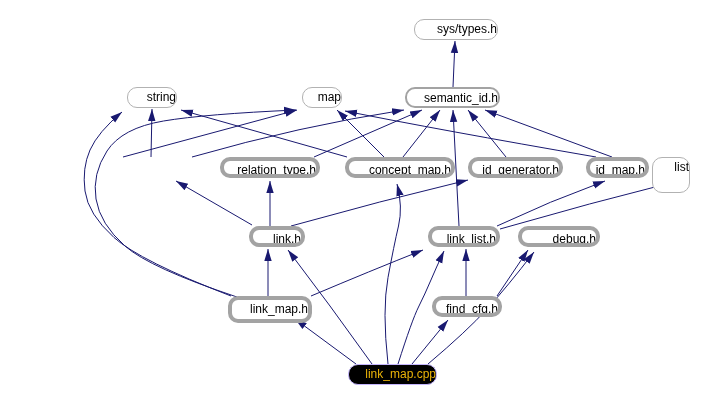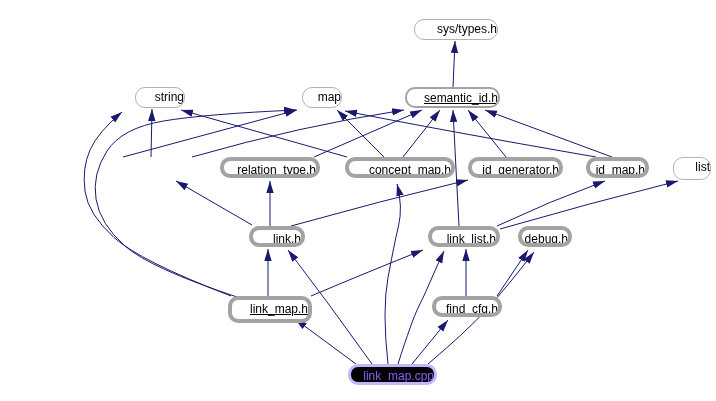--- a/index.html
+++ b/index.html
@@ -2,23 +2,23 @@
 <html><head>
 <meta charset="utf-8">
 <style>
   html,body{margin:0;padding:0;}
   body{font-family:"Liberation Sans", sans-serif;}
   .canvas{position:relative;width:716px;height:401px;background:#ffffff;overflow:hidden;}
   .canvas svg{position:absolute;left:0;top:0;z-index:1;}
   .node{position:absolute;z-index:2;box-sizing:border-box;background:#ffffff;
         font-size:12px;color:#000;text-align:right;white-space:nowrap;overflow:hidden;border-radius:10px;}
   .node.external{border:1px solid #b2b2b2;}
-  .node.internal{border:4px solid #a3a3a3;text-decoration:underline;}
+  .node.internal{border:4px solid #a3a3a3;}
   .node.internal.emph{border-width:2px;}
-  .node.main{background:#000000;color:#8b5cf6;border:3px solid #c4b5fd;}
+  .node.main{background:#000000;color:#eab308;border:1px solid #c4b5fd;}
 </style>
 </head>
 <body>
 
 <div class="canvas">
   <svg width="716" height="401" viewBox="0 0 716 401">
       <defs>
         <marker id="arrow" markerUnits="userSpaceOnUse" markerWidth="13" markerHeight="10" refX="12" refY="5" orient="auto">
           <polygon points="0,1.3 12,5 0,8.7" fill="#191970"></polygon>
         </marker>
@@ -47,27 +47,27 @@
       <path d="M 466 296 L 466 249" fill="none" stroke="#191970" stroke-width="1" marker-end="url(#arrow)"></path>
       <path d="M 497 296 L 528 250" fill="none" stroke="#191970" stroke-width="1" marker-end="url(#arrow)"></path>
       <path d="M 356 364 L 295 319" fill="none" stroke="#191970" stroke-width="1" marker-end="url(#arrow)"></path>
       <path d="M 372 364 Q 330 305 288 250" fill="none" stroke="#191970" stroke-width="1" marker-end="url(#arrow)"></path>
       <path d="M 388 364 Q 382 310 388 277.5 Q 394 245 398.5 226 Q 403 207 397 184" fill="none" stroke="#191970" stroke-width="1" marker-end="url(#arrow)"></path>
       <path d="M 398 364 Q 412 320 418.5 307 Q 425 294 430.5 281 Q 436 268 444 251" fill="none" stroke="#191970" stroke-width="1" marker-end="url(#arrow)"></path>
       <path d="M 412 364 L 448 320" fill="none" stroke="#191970" stroke-width="1" marker-end="url(#arrow)"></path>
       <path d="M 428 364 Q 467 331 487 309 Q 507 287 534 252" fill="none" stroke="#191970" stroke-width="1" marker-end="url(#arrow)"></path>
     </svg>
 <div class="node external" style="left: 414px; top: 19px; width: 84px; height: 21px; line-height: 19px;">sys/types.h</div>
-    <div class="node external" style="left: 127px; top: 87px; width: 50px; height: 21px; line-height: 19px; margin-left: 8px;">string</div>
+    <div class="node external" style="left: 127px; top: 87px; width: 50px; height: 21px; line-height: 19px;">string</div>
     <div class="node external" style="left: 302px; top: 87px; width: 40px; height: 21px; line-height: 19px;">map</div>
     <div class="node internal emph" style="left: 405px; top: 87px; width: 95px; height: 21px; line-height: 19px;">semantic_id.h</div>
     <div class="node internal" style="left: 220px; top: 157px; width: 100px; height: 21px; line-height: 19px;">relation_type.h</div>
     <div class="node internal" style="left: 345px; top: 157px; width: 110px; height: 21px; line-height: 19px;">concept_map.h</div>
     <div class="node internal" style="left: 468px; top: 157px; width: 95px; height: 21px; line-height: 19px;">id_generator.h</div>
     <div class="node internal" style="left: 586px; top: 157px; width: 63px; height: 21px; line-height: 19px;">id_map.h</div>
-    <div class="node external" style="left: 673px; top: 157px; width: 38px; height: 23px; line-height: 19px;">list</div>
+    <div class="node external" style="left: 652px; top: 157px; width: 38px; height: 36px; line-height: 19px;">list</div>
     <div class="node internal" style="left: 249px; top: 226px; width: 56px; height: 21px; line-height: 19px;">link.h</div>
     <div class="node internal" style="left: 428px; top: 226px; width: 72px; height: 21px; line-height: 19px;">link_list.h</div>
-    <div class="node internal" style="left: 518px; top: 226px; width: 54px; height: 21px; line-height: 19px;">debug.h</div>
+    <div class="node internal" style="left: 518px; top: 226px; width: 82px; height: 21px; line-height: 19px;">debug.h</div>
     <div class="node internal" style="left: 228px; top: 296px; width: 84px; height: 27px; line-height: 19px;">link_map.h</div>
     <div class="node internal" style="left: 432px; top: 296px; width: 70px; height: 21px; line-height: 19px;">find_cfg.h</div>
     <div class="node main" style="left: 348px; top: 364px; width: 89px; height: 21px; line-height: 19px;">link_map.cpp</div>
   </div>
 
 </body></html>

